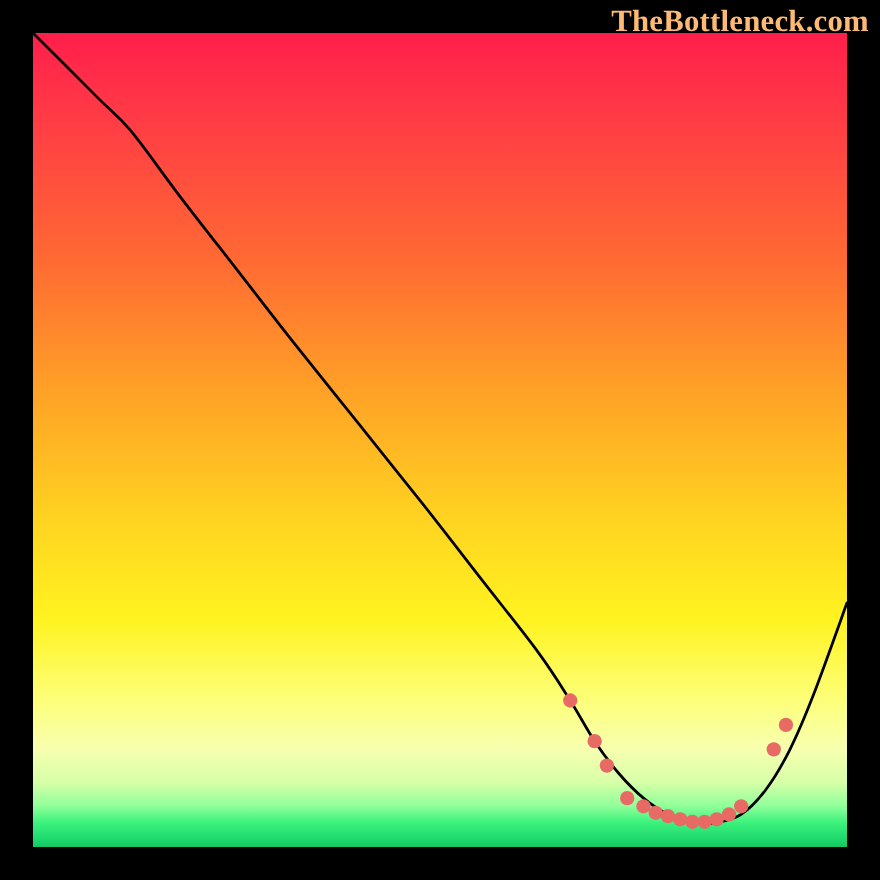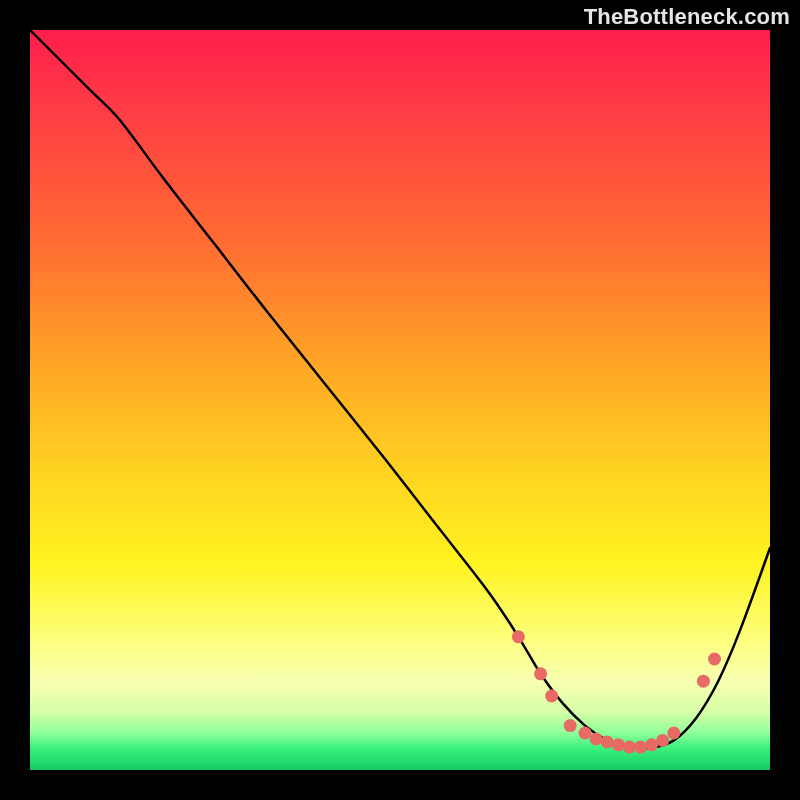--- a/index.html
+++ b/index.html
@@ -14,25 +14,26 @@
   .frame {
     position: relative;
     width: 800px;
     height: 800px;
     background: #000;
   }
   .watermark {
     position: absolute;
     top: 4px;
     right: 10px;
-    color: #e5e5e5;
-    font-size: 22px;
+    color: #fdba74;
+    font-size: 28px;
     font-weight: bold;
     letter-spacing: 0.2px;
     z-index: 20;
+    font-family: Liberation Serif, serif;
   }
   .plot-area {
     position: absolute;
     left: 30px;
     top: 30px;
     width: 740px;
     height: 740px;
     overflow: hidden;
   }
   

